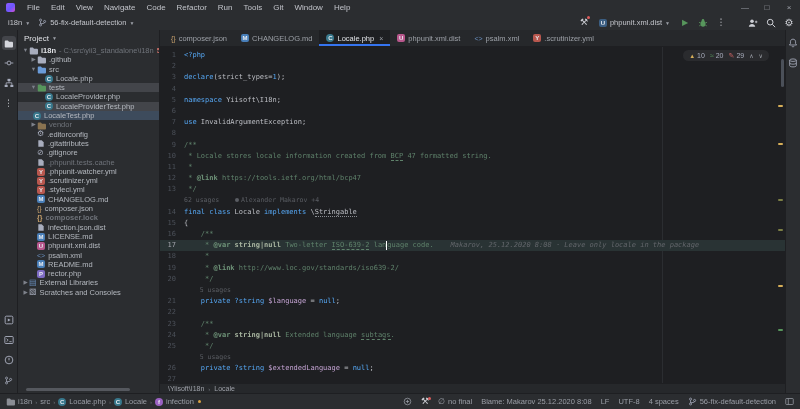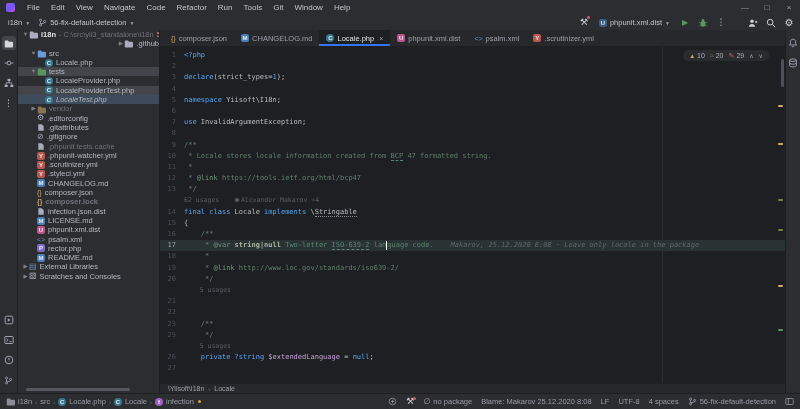--- a/index.html
+++ b/index.html
@@ -55,21 +55,21 @@
   .tab.active::after { content:""; position:absolute; left:0; right:0; bottom:0; height:2px; background:#3574f0; }
   .tab .tclose { font-size:7px; color:#9ca0a7; margin-left:2px; }
   #codewrap { position:relative; flex:1; overflow:hidden; font-family:"DejaVu Sans Mono", monospace; font-size:7px; }
   #guide { position:absolute; left:502px; top:0; bottom:0; width:1px; background:#2b2d31; }
   #lines { position:relative; padding-top:3px; }
   .cline { display:flex; height:11.2px; line-height:11.2px; white-space:pre; position:relative; }
   .cline .ln { width:24px; flex:0 0 auto; text-align:right; padding-right:8px; color:#4b5059; font-size:7px; }
   .cline.cur { background:#293334; }
   .cline.cur .ln { color:#a1a3ab; }
   .k{color:#56a8f5} .d{color:#bcbec4} .c{color:#5f826b} .num{color:#56a8f5}
-  .t{color:#6f9479;font-weight:normal} .tv{color:#a8b5a0;font-weight:bold}
+  .t{color:#6f9479;font-weight:bold} .tv{color:#a8b5a0;font-weight:bold}
   .v{color:#c5a4d4} .b{color:#63666b;font-style:italic}
   .u{color:#5a5d63;font-size:6.5px} .ua{color:#5a5d63;font-size:6.5px}
   .ua::before{content:"";display:inline-block;width:4px;height:4px;border-radius:50%;background:#5a5d63;margin-right:2px}
   .cul{color:#5f826b;border-bottom:1px dashed #5f826b}
   .dul{color:#bcbec4;border-bottom:1px dotted #8b8e94}
   .caret{display:inline-block;width:1px;height:9px;background:#ffffff;vertical-align:middle}
   #inspect-widget { position:absolute; top:3px; right:16px; display:flex; align-items:center; gap:5px;
     background:rgba(43,45,48,.92); border-radius:8px; padding:2px 6px; font-size:7px; font-family:"Liberation Sans",sans-serif; }
   .iw-item { display:flex; align-items:center; gap:2px; color:#a8adbd; }
   #vscroll { position:absolute; right:1px; top:12px; width:3px; height:28px; border-radius:2px; background:#4b5059; }
@@ -220,33 +220,37 @@
         <span class="strip-ic">
           <svg width="9" height="9" viewBox="0 0 12 12">
             <circle cx="3.4" cy="2.8" r="1.4" fill="none" stroke="#a8adbd" stroke-width="1"></circle>
             <circle cx="3.4" cy="9.2" r="1.4" fill="none" stroke="#a8adbd" stroke-width="1"></circle>
             <circle cx="8.8" cy="4.6" r="1.4" fill="none" stroke="#a8adbd" stroke-width="1"></circle>
             <path d="M3.4 4.2v3.6M8.8 6c0 1.8-3.4 1-5.4 1.8" fill="none" stroke="#a8adbd" stroke-width="1"></path>
           </svg>
         </span>
       </div>
     <div id="projectpanel">
+      <div id="pp-header">
+        <span>Project</span>
+        <span class="chev">▼</span>
+      </div>
       <div id="tree">
           <div class="trow" style="padding-left: 4px;">
             <span class="tchev">▼</span>
             <span class="ic">
               <svg width="9" height="9" viewBox="0 0 12 12">
                 <path d="M1 3.2c0-.7.5-1.2 1.2-1.2h3l1.5 1.7h4.1c.7 0 1.2.5 1.2 1.2v5.2c0 .7-.5 1.2-1.2 1.2H2.2C1.5 11.3 1 10.8 1 10.1z" fill="#a8adbd"></path>
               </svg>
             </span>
             <span class="tlabel" style="font-weight:bold;color:#dfe1e5">i18n</span>
             <span class="tpath">- C:\src\yii3_standalone\i18n</span>
             <span class="tbranch">56-fix-default-detection</span>
           </div>
-          <div class="trow" style="padding-left: 12px; justify-content: flex-end;">
+          <div class="trow" style="padding-left: 12px;">
             <span class="tchev">▶</span>
             <span class="ic">
               <svg width="9" height="9" viewBox="0 0 12 12">
                 <path d="M1 3.2c0-.7.5-1.2 1.2-1.2h3l1.5 1.7h4.1c.7 0 1.2.5 1.2 1.2v5.2c0 .7-.5 1.2-1.2 1.2H2.2C1.5 11.3 1 10.8 1 10.1z" fill="#a8adbd"></path>
               </svg>
             </span>
             <span class="tlabel" style="">.github</span>
           </div>
           <div class="trow" style="padding-left: 12px;">
             <span class="tchev">▼</span>
@@ -280,21 +284,21 @@
             </span>
             <span class="tlabel" style="">LocaleProvider.php</span>
           </div>
           <div class="trow sel" style="padding-left: 20px;">
             <span class="tchev"></span>
             <span class="ic">
               <span class="bdg" style="background:#38788c;border-radius:50%">C</span>
             </span>
             <span class="tlabel" style="">LocaleProviderTest.php</span>
           </div>
-          <div class="trow selb" style="padding-left: 20px; font-style: italic;">
+          <div class="trow selb" style="padding-left: 8px;">
             <span class="tchev"></span>
             <span class="ic">
               <span class="bdg" style="background:#38788c;border-radius:50%">C</span>
             </span>
             <span class="tlabel" style="">LocaleTest.php</span>
           </div>
           <div class="trow" style="padding-left: 12px;">
             <span class="tchev">▶</span>
             <span class="ic">
               <svg width="9" height="9" viewBox="0 0 12 12">
@@ -403,30 +407,30 @@
           <div class="trow" style="padding-left: 12px;">
             <span class="tchev"></span>
             <span class="ic">
               <span class="gly" style="color:#6a8fbf;font-size:7px">&lt;&gt;</span>
             </span>
             <span class="tlabel" style="">psalm.xml</span>
           </div>
           <div class="trow" style="padding-left: 12px;">
             <span class="tchev"></span>
             <span class="ic">
+              <span class="bdg" style="background:#487eb8;border-radius:2px">M</span>
+            </span>
+            <span class="tlabel" style="">README.md</span>
+          </div>
+          <div class="trow" style="padding-left: 12px;">
+            <span class="tchev"></span>
+            <span class="ic">
               <span class="bdg" style="background:#7e6bc4;border-radius:2px">P</span>
             </span>
             <span class="tlabel" style="">rector.php</span>
-          </div>
-          <div class="trow" style="padding-left: 12px;">
-            <span class="tchev"></span>
-            <span class="ic">
-              <span class="bdg" style="background:#487eb8;border-radius:2px">M</span>
-            </span>
-            <span class="tlabel" style="">README.md</span>
           </div>
           <div class="trow" style="padding-left: 4px;">
             <span class="tchev">▶</span>
             <span class="ic">
               <span class="gly" style="color:#6a8fbf;font-size:8px">▤</span>
             </span>
             <span class="tlabel" style="">External Libraries</span>
           </div>
           <div class="trow" style="padding-left: 4px;">
             <span class="tchev">▶</span>
@@ -496,23 +500,24 @@
             <div class="cline"><span class="ln">13</span><span class="ct"><span class="c"> */</span></span></div>
             <div class="cline"><span class="ln"></span><span class="ct"><span class="u">62 usages</span><span class="u">    </span><span class="ua">Alexander Makarov +4</span></span></div>
             <div class="cline"><span class="ln">14</span><span class="ct"><span class="k">final class</span><span class="d"> Locale </span><span class="k">implements</span><span class="d"> \</span><span class="dul">Stringable</span></span></div>
             <div class="cline"><span class="ln">15</span><span class="ct"><span class="d">{</span></span></div>
             <div class="cline"><span class="ln">16</span><span class="ct"><span class="c">    /**</span></span></div>
             <div class="cline cur"><span class="ln">17</span><span class="ct"><span class="c">     * </span><span class="t">@var</span><span class="c"> </span><span class="tv">string|null</span><span class="c"> Two-letter </span><span class="cul">ISO-639-2</span><span class="c"> lan</span><span class="caret"></span><span class="c">guage code.</span><span class="c">    </span><span class="b">Makarov, 25.12.2020 8:08 · Leave only locale in the package</span></span></div>
             <div class="cline"><span class="ln">18</span><span class="ct"><span class="c">     *</span></span></div>
             <div class="cline"><span class="ln">19</span><span class="ct"><span class="c">     * </span><span class="t">@link</span><span class="c"> http://www.loc.gov/standards/iso639-2/</span></span></div>
             <div class="cline"><span class="ln">20</span><span class="ct"><span class="c">     */</span></span></div>
             <div class="cline"><span class="ln"></span><span class="ct"><span class="u">    5 usages</span></span></div>
-            <div class="cline"><span class="ln">21</span></div>
+            <div class="cline"><span class="ln">21</span><span class="ct"><span class="d">    </span><span class="k">private</span><span class="d"> </span><span class="k">?string</span><span class="d"> </span><span class="v">$language</span><span class="d"> = </span><span class="k">null</span><span class="d">;</span></span></div>
             <div class="cline"><span class="ln">22</span><span class="ct"></span></div>
             <div class="cline"><span class="ln">23</span><span class="ct"><span class="c">    /**</span></span></div>
+            <div class="cline"><span class="ln">24</span><span class="ct"><span class="c">     * </span><span class="t">@var</span><span class="c"> </span><span class="tv">string|null</span><span class="c"> Extended language </span><span class="cul">subtags</span><span class="c">.</span></span></div>
             <div class="cline"><span class="ln">25</span><span class="ct"><span class="c">     */</span></span></div>
             <div class="cline"><span class="ln"></span><span class="ct"><span class="u">    5 usages</span></span></div>
             <div class="cline"><span class="ln">26</span><span class="ct"><span class="d">    </span><span class="k">private</span><span class="d"> </span><span class="k">?string</span><span class="d"> </span><span class="v">$extendedLanguage</span><span class="d"> = </span><span class="k">null</span><span class="d">;</span></span></div>
             <div class="cline"><span class="ln">27</span><span class="ct"></span></div>
           </div>
         <div id="inspect-widget">
             <span class="iw-item"><span class="gly" style="color:#d6ae58;font-size:6px">▲</span>10</span>
             <span class="iw-item"><span class="gly" style="color:#57965c;font-size:7px">≈</span>20</span>
             <span class="iw-item"><span class="gly" style="color:#ce6464;font-size:7px">✎</span>29</span>
             <span class="gly" style="color:#9da0a8;font-size:6px">∧</span>
@@ -599,21 +604,21 @@
         <span class="sb-item">
           <span class="ic">
             <span class="gly" style="color:#ced0d6;font-size:9px">⚒</span>
           </span>
           <span class="reddot" style="right:-2px"></span>
         </span>
         <span class="sb-item">
           <span class="ic">
             <span class="gly" style="color:#9a9ea6;font-size:8px">∅</span>
           </span>
-          <span>no package</span>
+          <span>no final</span>
         </span>
         <span class="sb-item">
           <span>Blame: Makarov 25.12.2020 8:08</span>
         </span>
         <span class="sb-item">
           <span>LF</span>
         </span>
         <span class="sb-item">
           <span>UTF-8</span>
         </span>

